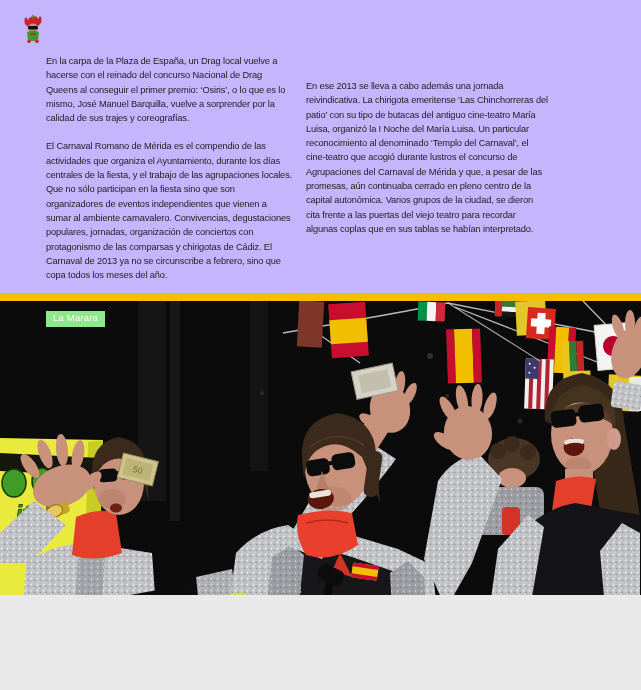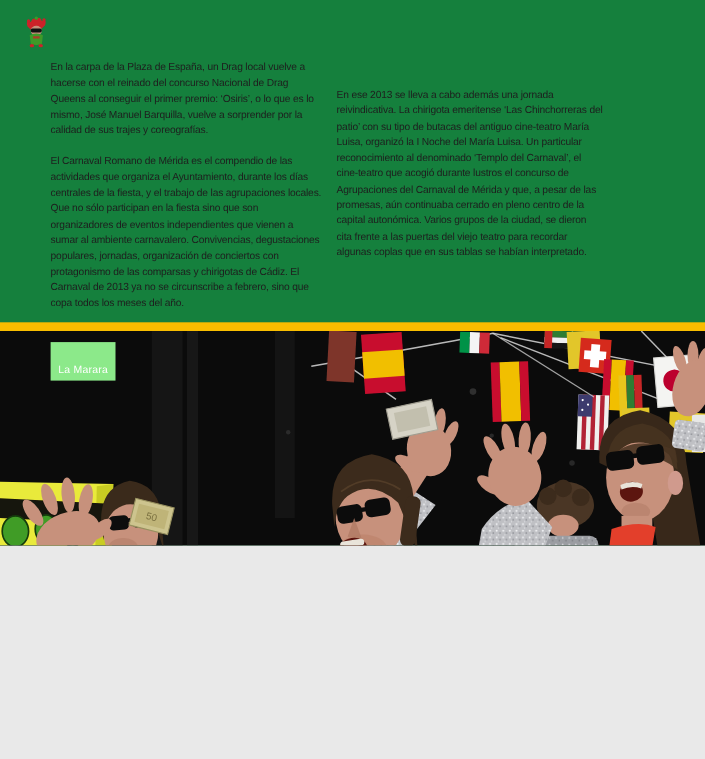--- a/index.html
+++ b/index.html
@@ -1,30 +1,30 @@
 <!DOCTYPE html>
 <html style="--stripe-yellow: #f9bd00; --tag-green: #8ce98a; --photo-background: #0c0c0c;"><head>
 <meta charset="utf-8">
 <style>
   html,body{margin:0;padding:0;background:#e9e9e9;}
-  .page{position:relative;width:641px;height:496px;background:#15803d;overflow:hidden;
+  .page{position:relative;width:641px;height:595px;background:#c4b5fd;overflow:hidden;
         font-family:"Liberation Sans",sans-serif;}
   .logo{position:absolute;left:21px;top:14px;width:24px;height:30px;}
   .col{position:absolute;top:54px;font-size:9.3px;line-height:14.3px;color:#1e1e1e;
        letter-spacing:-0.15px;text-align:left;}
   .col p{margin:0 0 14px 0;}
   .col1{left:46px;width:247px;}
   .col2{left:306px;width:242px;top:79px;}
   .stripe{position:absolute;left:0;top:293px;width:641px;height:8px;
           background:var(--stripe-yellow,#f9bd00);}
   .photo{position:absolute;left:0;top:301px;width:641px;height:389px;
          background:var(--photo-background,#0c0c0c);overflow:hidden;}
   .photo svg{position:absolute;left:0;top:0;}
   .tag{position:absolute;left:46px;top:10px;background:var(--tag-green,#8ce98a);
-       color:#ffffff;font-size:9.5px;line-height:9.5px;padding:21px 7px 4px;letter-spacing:.2px;}
+       color:#ffffff;font-size:9.5px;line-height:9.5px;padding:2px 7px 4px;letter-spacing:.2px;}
   .pagenum{position:absolute;left:276px;top:354px;width:90px;color:#c9cac7;
            font-size:10px;letter-spacing:1.5px;}
 </style>
 </head>
 <body>
 
 <div class="page">
 
   <div class="logo">
     <svg width="24" height="30" viewBox="0 0 22 30">

